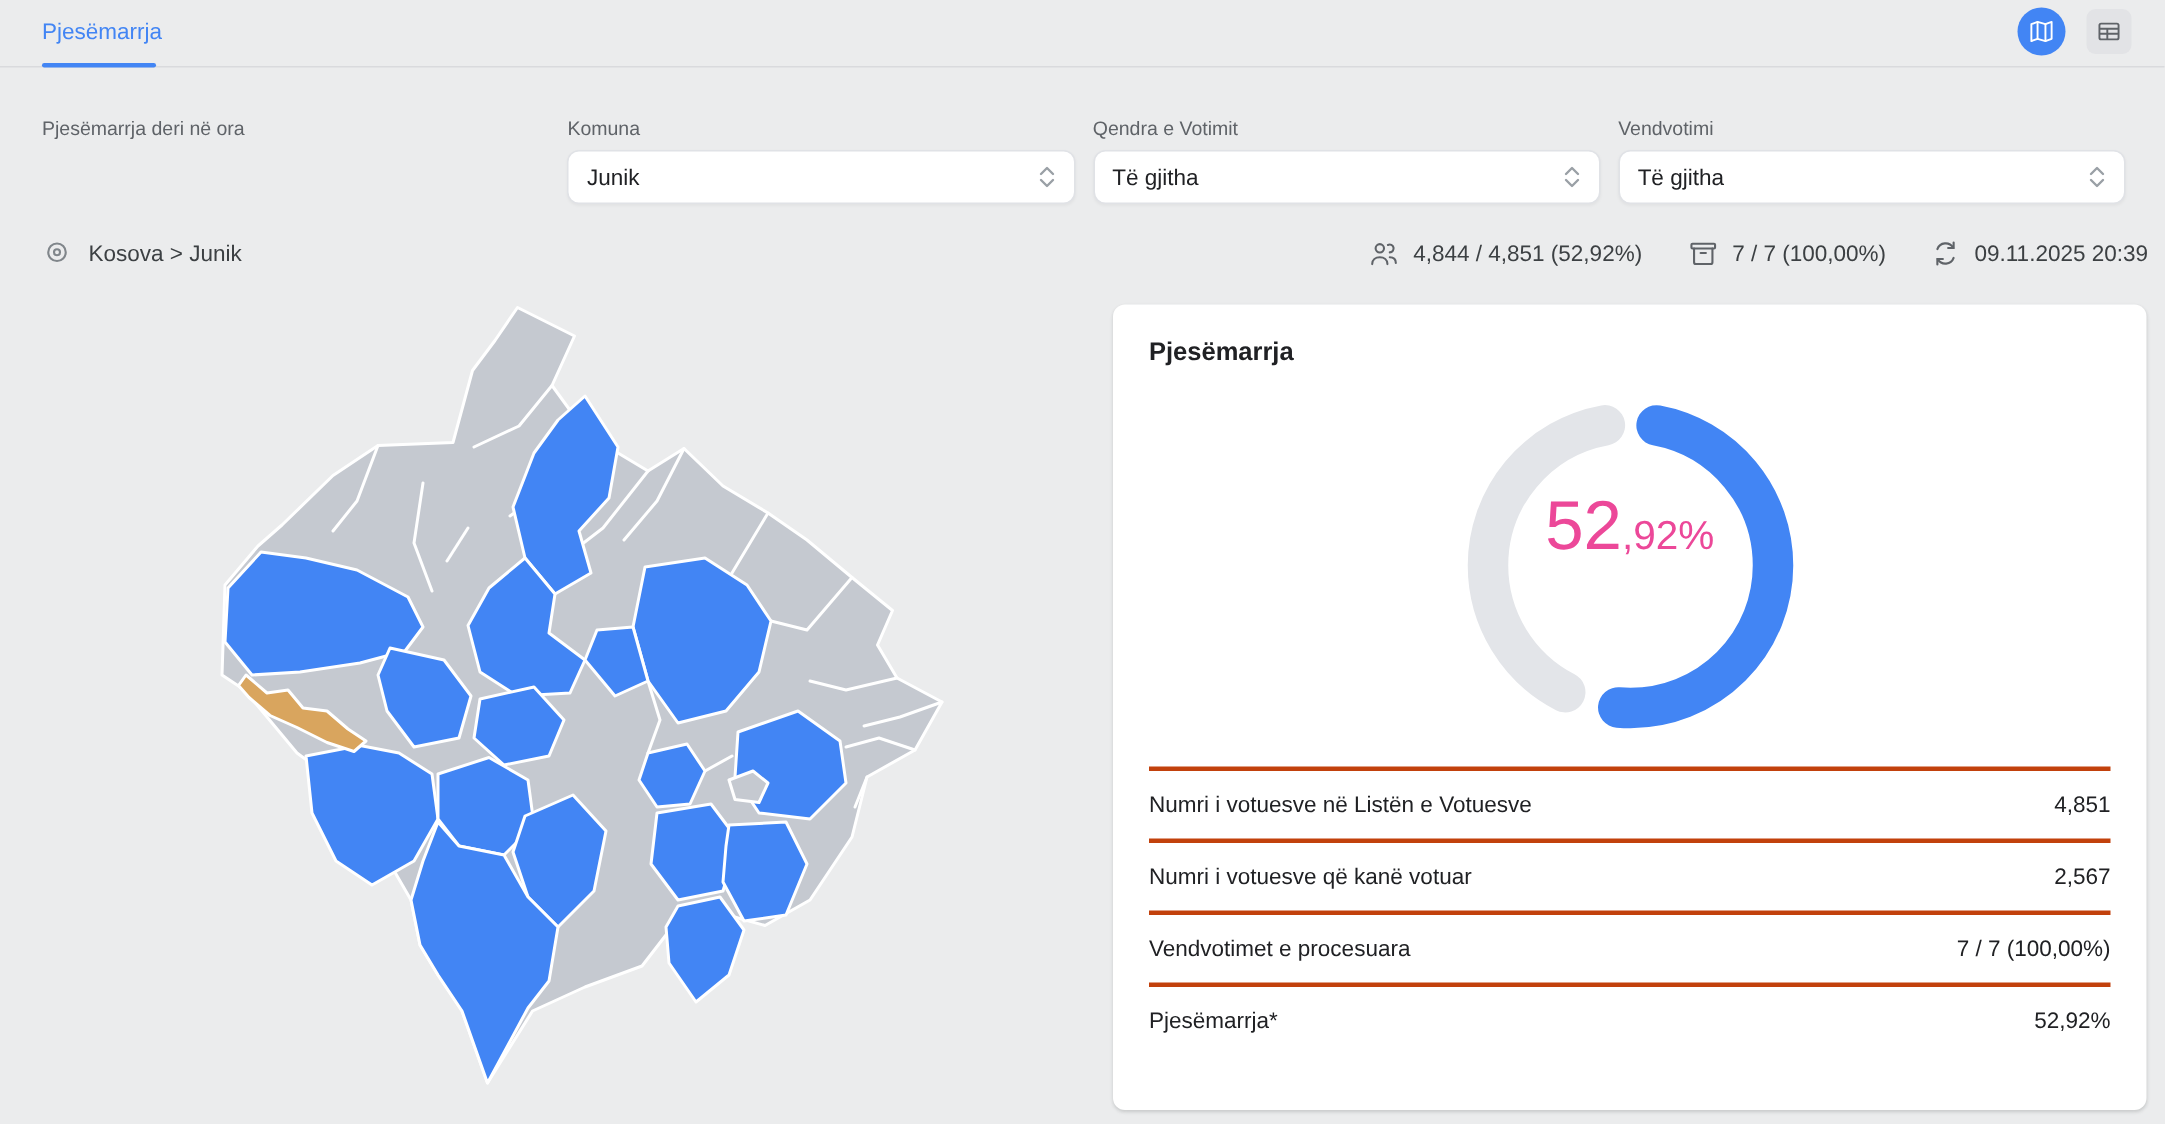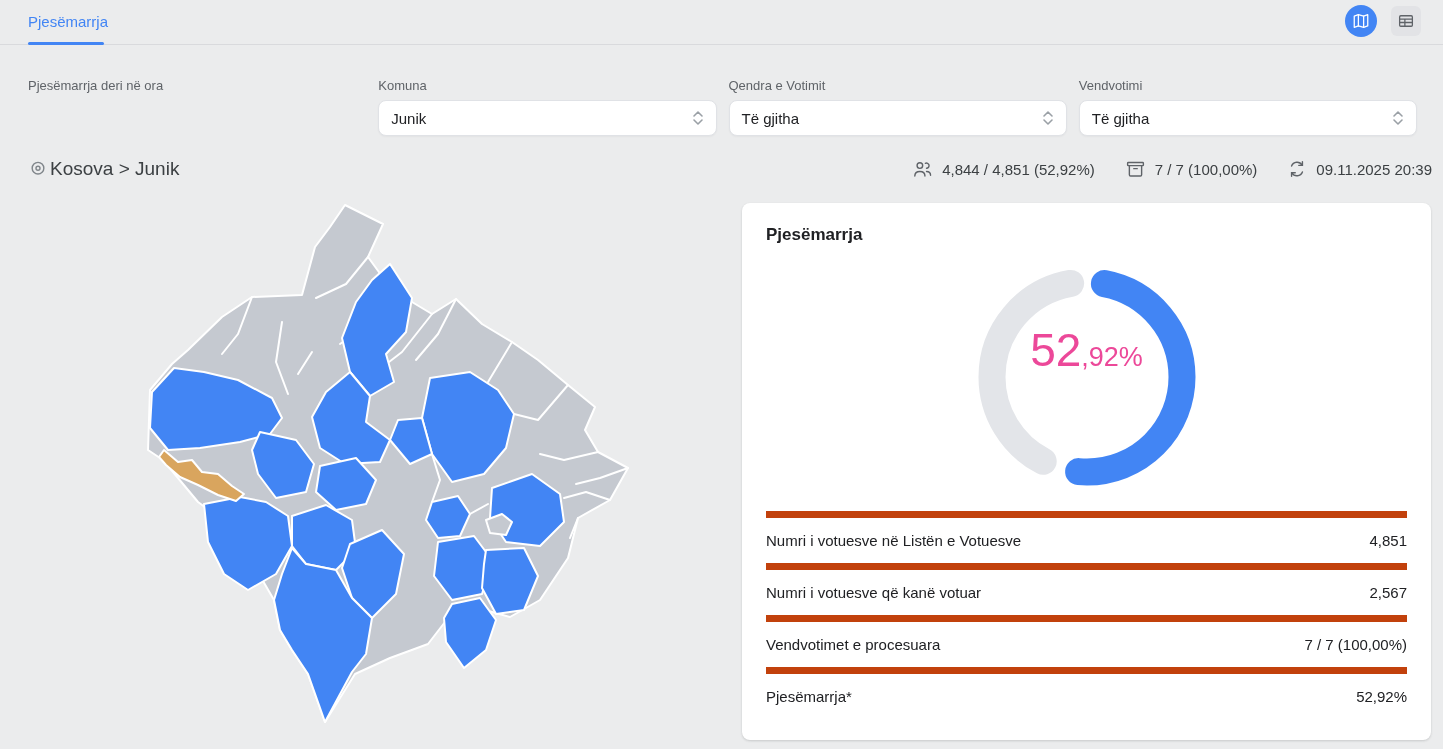--- a/index.html
+++ b/index.html
@@ -19,40 +19,40 @@
   
   .filters { position:absolute; left:28px; top:78px; width:1389px; display:flex; gap:12px; }
   .filter { flex:1; }
   .filter-label { font-size:13px; color:#5f6368; display:block; }
   .select { margin-top:7px; height:36px; background:#fff; border:1px solid #e0e2e6; border-radius:8px;
             display:flex; align-items:center; padding:0 12px; cursor:pointer; box-shadow:0 1px 2px rgba(0,0,0,.04); }
   .select-value { font-size:15px; color:#202124; flex:1; }
   
   .statusbar { position:absolute; left:28px; top:154px; width:1404px; height:30px;
                display:flex; align-items:center; justify-content:space-between; }
-  .crumb { display:flex; align-items:center; gap:2px; font-size:19px; color:#3c4043; }
+  .crumb { display:flex; align-items:center; gap:11px; font-size:15px; color:#3c4043; }
   .stats { display:flex; align-items:center; gap:30px; }
   .stat { display:flex; align-items:center; gap:9px; font-size:15px; color:#3c4043; }
   
   .map-svg { position:absolute; left:140px; top:202px; width:492px; height:528px; }
   .map-svg polygon, .map-svg path.region { stroke:#fff; stroke-width:2; stroke-linejoin:round; }
   .map-svg .seam { fill:none; stroke:#fff; stroke-width:2; stroke-linejoin:round; stroke-linecap:round; }
   
   .card { position:absolute; left:742px; top:203px; width:689px; height:537px; background:#fff;
           border-radius:8px; box-shadow:0 1px 2px rgba(60,64,67,.12),0 1px 3px rgba(60,64,67,.08);
           padding:22px 24px 16px; }
   .card-title { font-size:17px; font-weight:bold; color:#202124; }
   .donut-wrap { width:224px; height:224px; margin:20px auto 0; position:relative; }
   .donut-center { position:absolute; inset:0; display:flex; align-items:baseline; justify-content:center;
                   padding-top:62px; color:#ec4899; }
   .donut-main { font-size:46px; line-height:1; }
   .donut-dec { font-size:27px; line-height:1;text-align:center; }
   .card-table { margin-top:22px; }
   .trow { display:flex; align-items:center; justify-content:space-between; padding:14px 0;
-          border-top:7px solid #c2410c; font-size:15px; color:#202124; }
+          border-top:3px solid #c2410c; font-size:15px; color:#202124; }
   .trow .tval { text-align:right; }
   .icon { display:inline-flex; flex:none; }
 </style>
 </head>
 <body>
 
 <div class="tabbar">
   <div class="tab">Pjesëmarrja</div>
   <div class="tab-underline"></div>
   <div class="btn-map">

